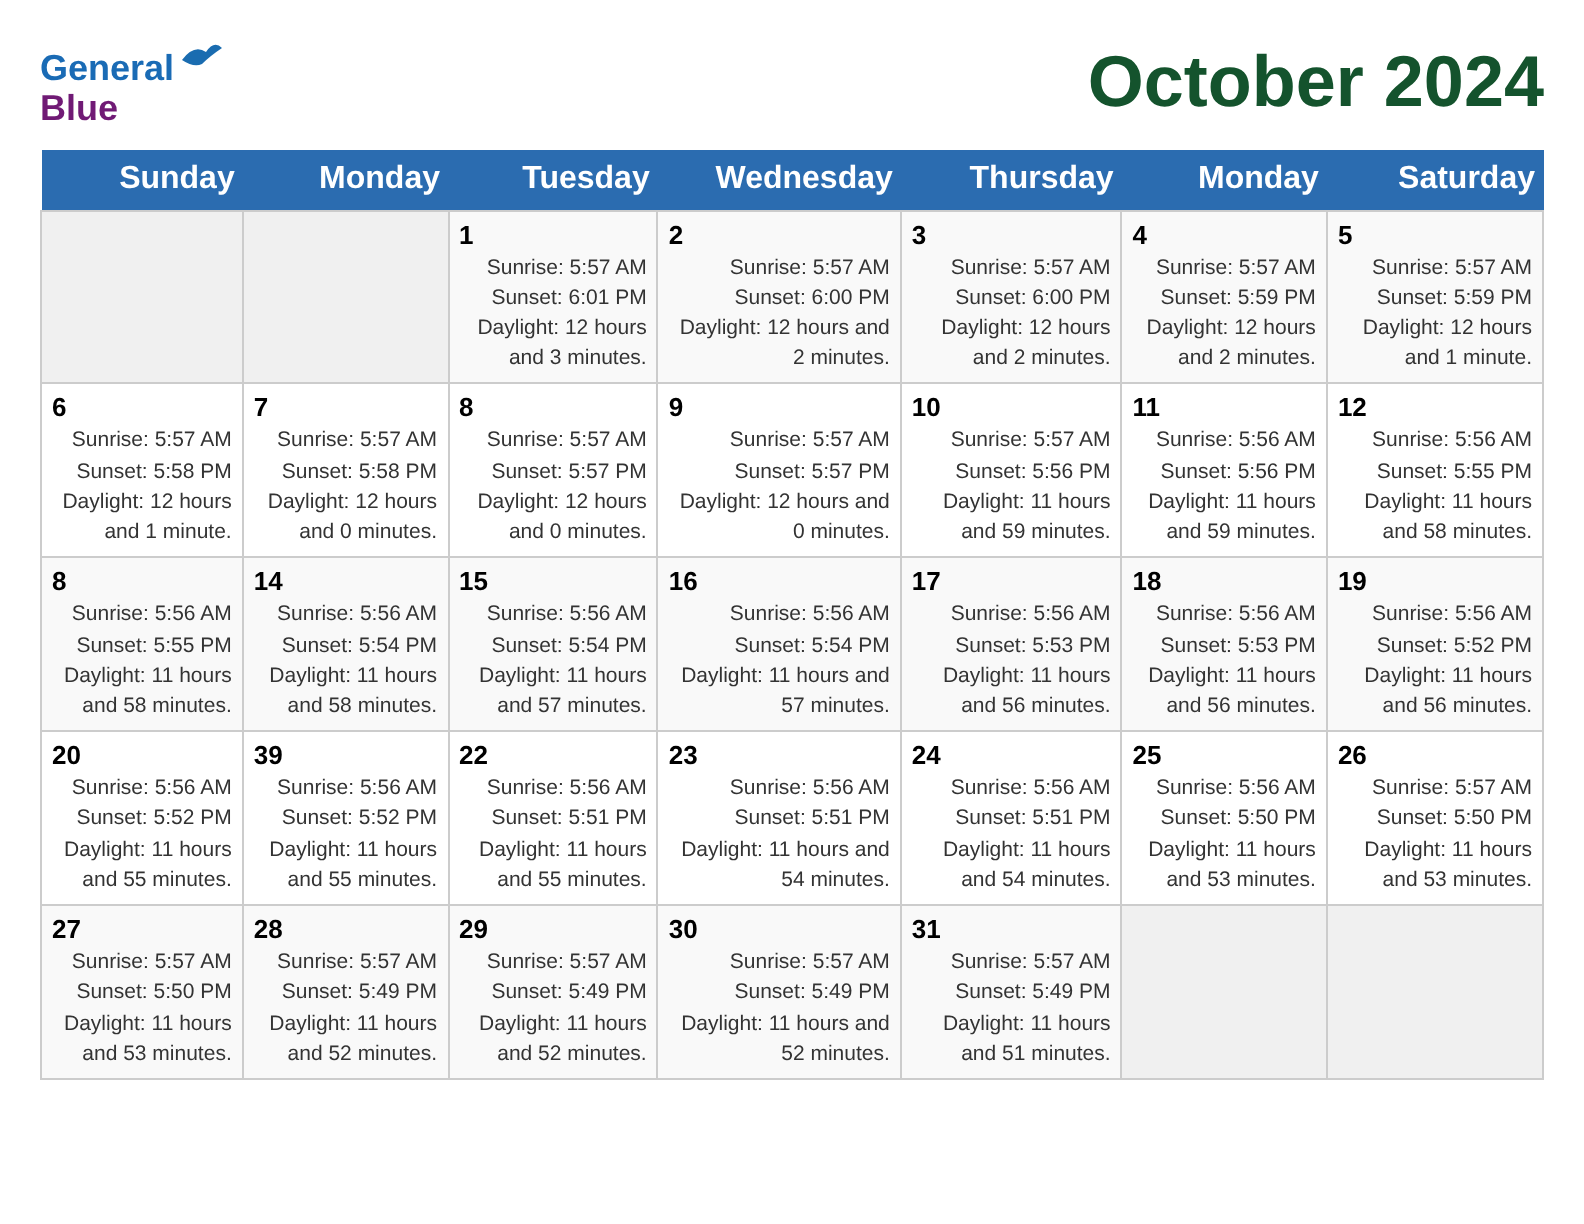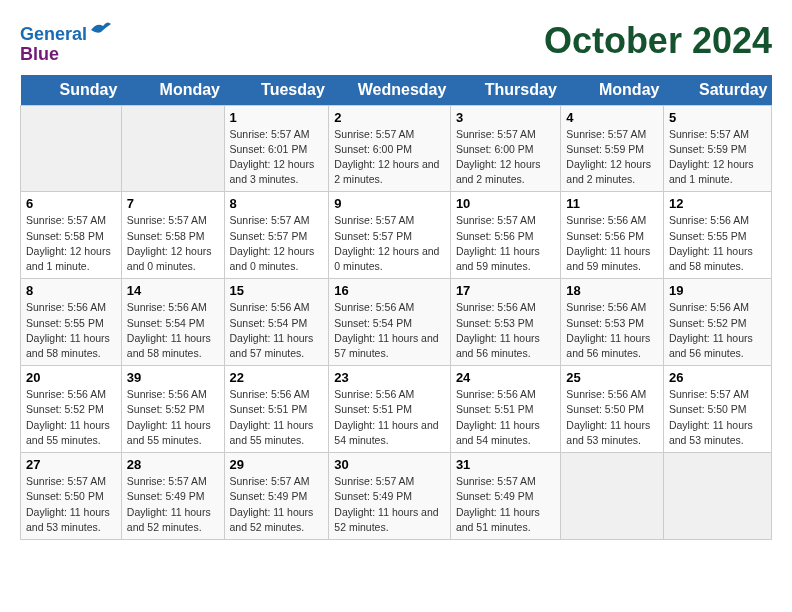--- a/index.html
+++ b/index.html
@@ -68,20 +68,21 @@
     .day-num {
       font-weight: bold;
       font-size: 13px;
       display: block;
       margin-bottom: 2px;
     }
     .cell-info {
       color: #333;
       font-size: 10.5px;
       line-height: 1.45;
+      text-align: right;
     }
     tr td {
       background: #fff;
     }
     tr:nth-child(odd) td {
       background: #f9f9f9;
     }
     tr:nth-child(even) td {
       background: #fff;
     }

